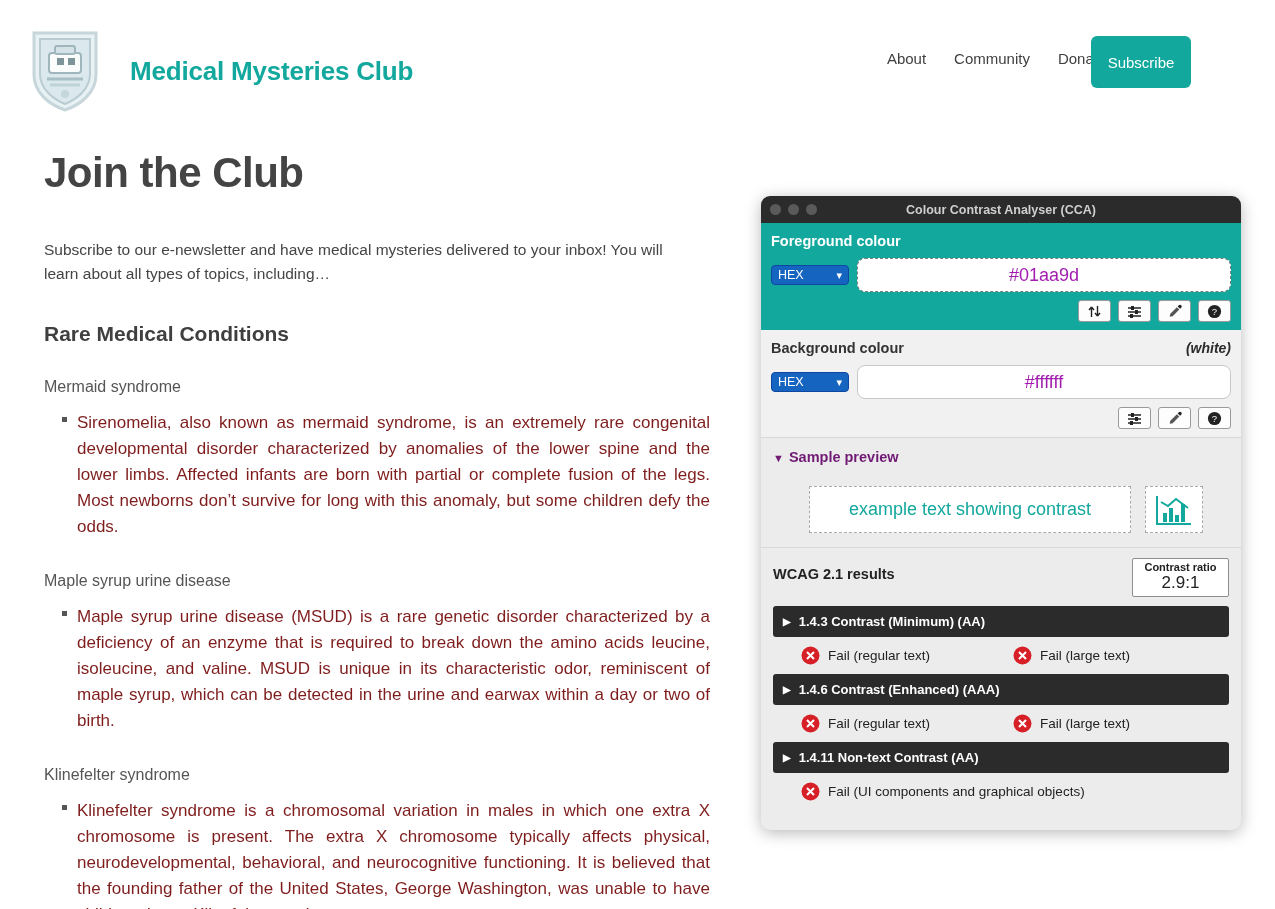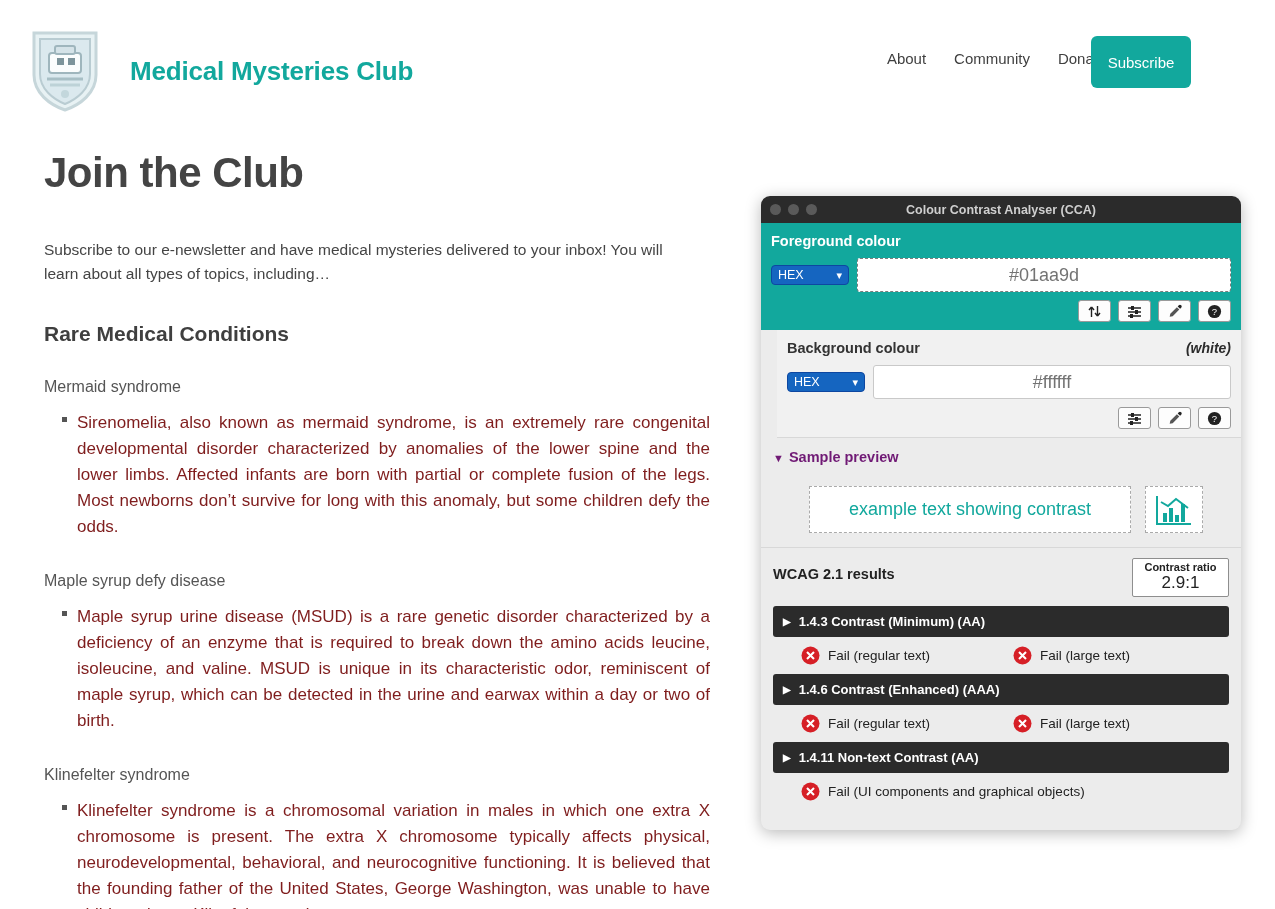--- a/index.html
+++ b/index.html
@@ -102,40 +102,40 @@
   .tl-dots { display: flex; gap: 7px; margin-left: 9px; }
   .tl-dots span {
     width: 11px; height: 11px; border-radius: 50%;
     background: #5a5a5a; display: block;
   }
   .cca-title {
     position: absolute; left: 0; right: 0; text-align: center;
     color: #cfcfcf; font-size: 12.5px; font-weight: bold;
   }
   .fg-panel { background: #12a89d; padding: 10px 10px 8px 10px; }
-  .bg-panel { background: #f1f1f1; padding: 10px 10px 8px 10px; border-bottom: 1px solid #d8d8d8; margin-left: 16px;}
+  .bg-panel { background: #f1f1f1; padding: 10px 10px 8px 10px; border-bottom: 1px solid #d8d8d8;}
   .panel-label-row { display: flex; align-items: baseline; justify-content: space-between; }
   .fg-panel .panel-label { color: #fff; font-size: 14.5px; font-weight: bold; }
   .bg-panel .panel-label { color: #333; font-size: 14.5px; font-weight: bold; }
   .white-note { font-size: 14px; font-style: italic; color: #2b2b2b; font-weight: bold; }
   .picker-row { display: flex; align-items: center; gap: 8px; margin-top: 9px; }
   select.fmt {
     width: 78px; height: 20px; background: #1565c0; color: #fff;
     border: 1px solid #0d47a1; border-radius: 4px; font-size: 12.5px;
     font-family: inherit; padding-left: 6px; -webkit-appearance: none; appearance: none;
   }
   .fmt-wrap { position: relative; }
   .fmt-wrap::after {
     content: "\25BE"; position: absolute; right: 7px; top: 4px;
     color: #fff; font-size: 11px; pointer-events: none;
   }
   .hex-field {
-    flex: 1; height: 34px; background: #fff; border-radius: 3px;
+    flex: 1; height: 34px; background: #fff; border-radius: 8px;
     display: flex; align-items: center; justify-content: center;
-    font-size: 18px; color: #737373;
+    font-size: 18px; color: #a21caf;
   }
   .fg-panel .hex-field { border: 1px dashed #7d7d7d; }
   .bg-panel .hex-field { border: 1px solid #c9c9c9; }
   .btn-row { display: flex; justify-content: flex-end; gap: 7px; margin-top: 8px; }
   .icon-btn {
     width: 33px; height: 22px; background: #fdfdfd; border: 1px solid #9a9a9a;
     border-radius: 3px; display: flex; align-items: center; justify-content: center;
     cursor: pointer; padding: 0;
   }
   .icon-btn svg { display: block; }
@@ -207,21 +207,21 @@
   <div class="content">
     <h1 class="page-title">Join the Club</h1>
     <p class="intro">Subscribe to our e-newsletter and have medical mysteries delivered to your inbox! You will learn about all types of topics, including…</p>
     <h2 class="section-head">Rare Medical Conditions</h2>
 
     <h3 class="cond-head">Mermaid syndrome</h3>
     <ul class="cond-list">
       <li>Sirenomelia, also known as mermaid syndrome, is an extremely rare congenital developmental disorder characterized by anomalies of the lower spine and the lower limbs. Affected infants are born with partial or complete fusion of the legs. Most newborns don’t survive for long with this anomaly, but some children defy the odds.</li>
     </ul>
 
-    <h3 class="cond-head">Maple syrup defy disease</h3>
+    <h3 class="cond-head">Maple syrup urine disease</h3>
     <ul class="cond-list">
       <li>Maple syrup urine disease (MSUD) is a rare genetic disorder characterized by a deficiency of an enzyme that is required to break down the amino acids leucine, isoleucine, and valine. MSUD is unique in its characteristic odor, reminiscent of maple syrup, which can be detected in the urine and earwax within a day or two of birth.</li>
     </ul>
 
     <h3 class="cond-head">Klinefelter syndrome</h3>
     <ul class="cond-list">
       <li>Klinefelter syndrome is a chromosomal variation in males in which one extra X chromosome is present. The extra X chromosome typically affects physical, neurodevelopmental, behavioral, and neurocognitive functioning. It is believed that the founding father of the United States, George Washington, was unable to have children due to Klinefelter syndrome.</li>
     </ul>
 
     <div class="form-row">

